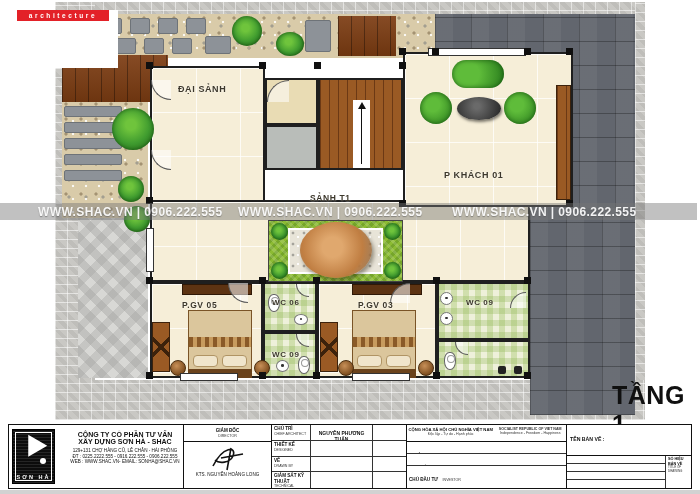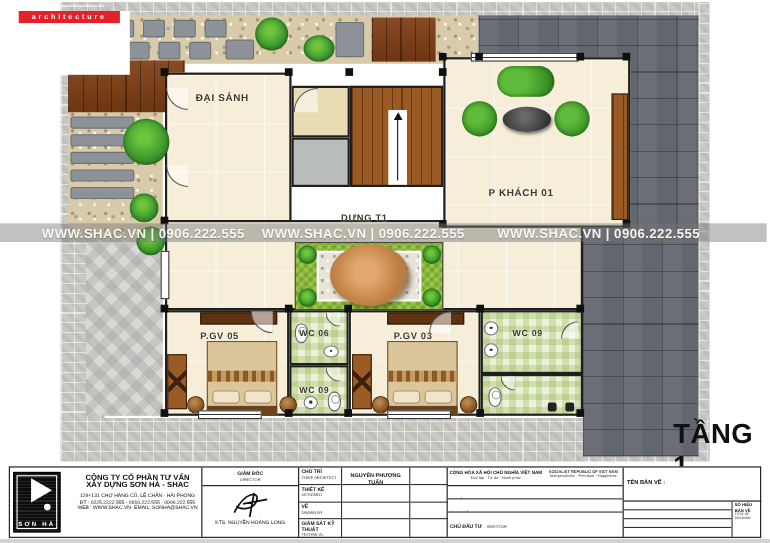--- a/index.html
+++ b/index.html
@@ -252,21 +252,21 @@
   <div class="col" style="left:433px;top:277px;"></div>
   <div class="col" style="left:524px;top:277px;"></div>
   <div class="col" style="left:146px;top:372px;"></div>
   <div class="col" style="left:259px;top:372px;"></div>
   <div class="col" style="left:313px;top:372px;"></div>
   <div class="col" style="left:433px;top:372px;"></div>
   <div class="col" style="left:524px;top:372px;"></div>
 
   <div class="room-label" style="left:178px;top:84px;">ĐẠI SẢNH</div>
   <div class="room-label" style="left:444px;top:138px;margin-top:32px;">P KHÁCH 01</div>
-  <div class="room-label" style="left:310px;top:193px;font-size:8.5px;">DỰNG T1</div>
+  <div class="room-label" style="left:310px;top:193px;font-size:8.5px;">SẢNH T1</div>
   <div class="room-label" style="left:182px;top:300px;font-size:8.5px;">P.GV 05</div>
   <div class="room-label" style="left:272px;top:298px;font-size:8px;">WC 06</div>
   <div class="room-label" style="left:272px;top:350px;font-size:8px;">WC 09</div>
   <div class="room-label" style="left:358px;top:300px;font-size:8.5px;">P.GV 03</div>
   <div class="room-label" style="left:466px;top:298px;font-size:8px;">WC 09</div>
 
   <div id="wm-band">
     <span class="wm" style="left:38px;">WWW.SHAC.VN  |  0906.222.555</span>
     <span class="wm" style="left:238px;">WWW.SHAC.VN  |  0906.222.555</span>
     <span class="wm" style="left:452px;">WWW.SHAC.VN  |  0906.222.555</span>

